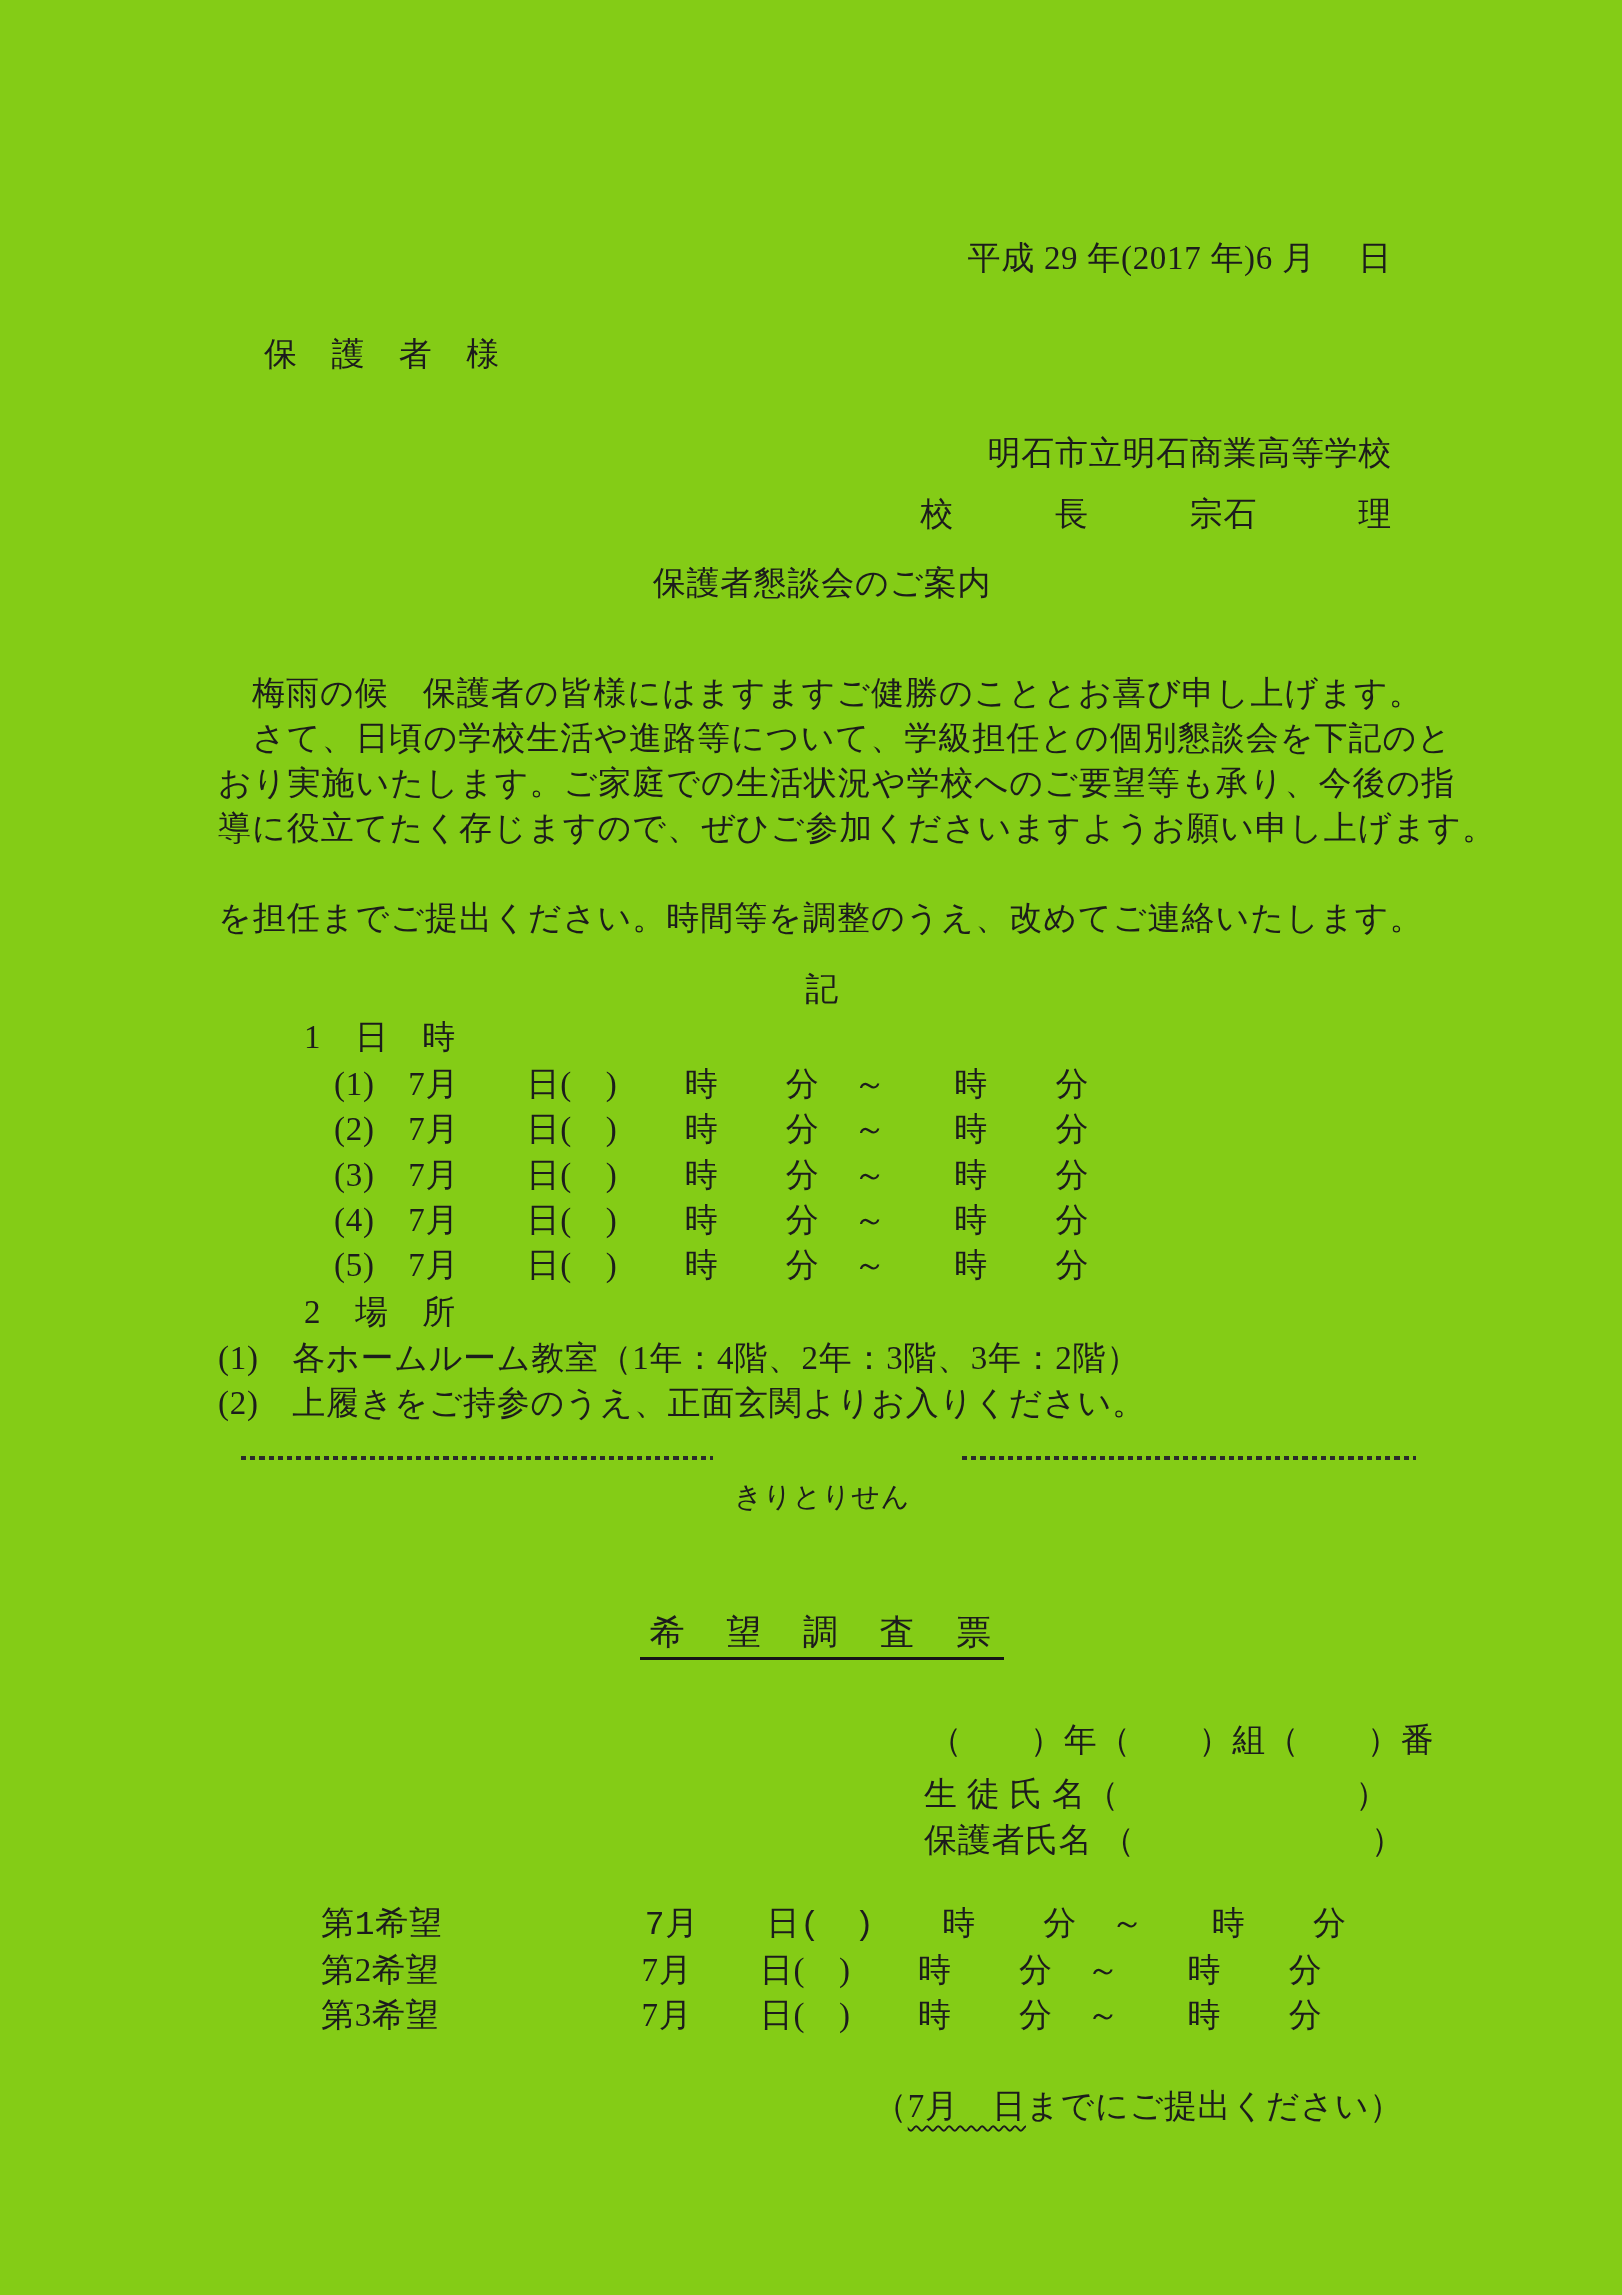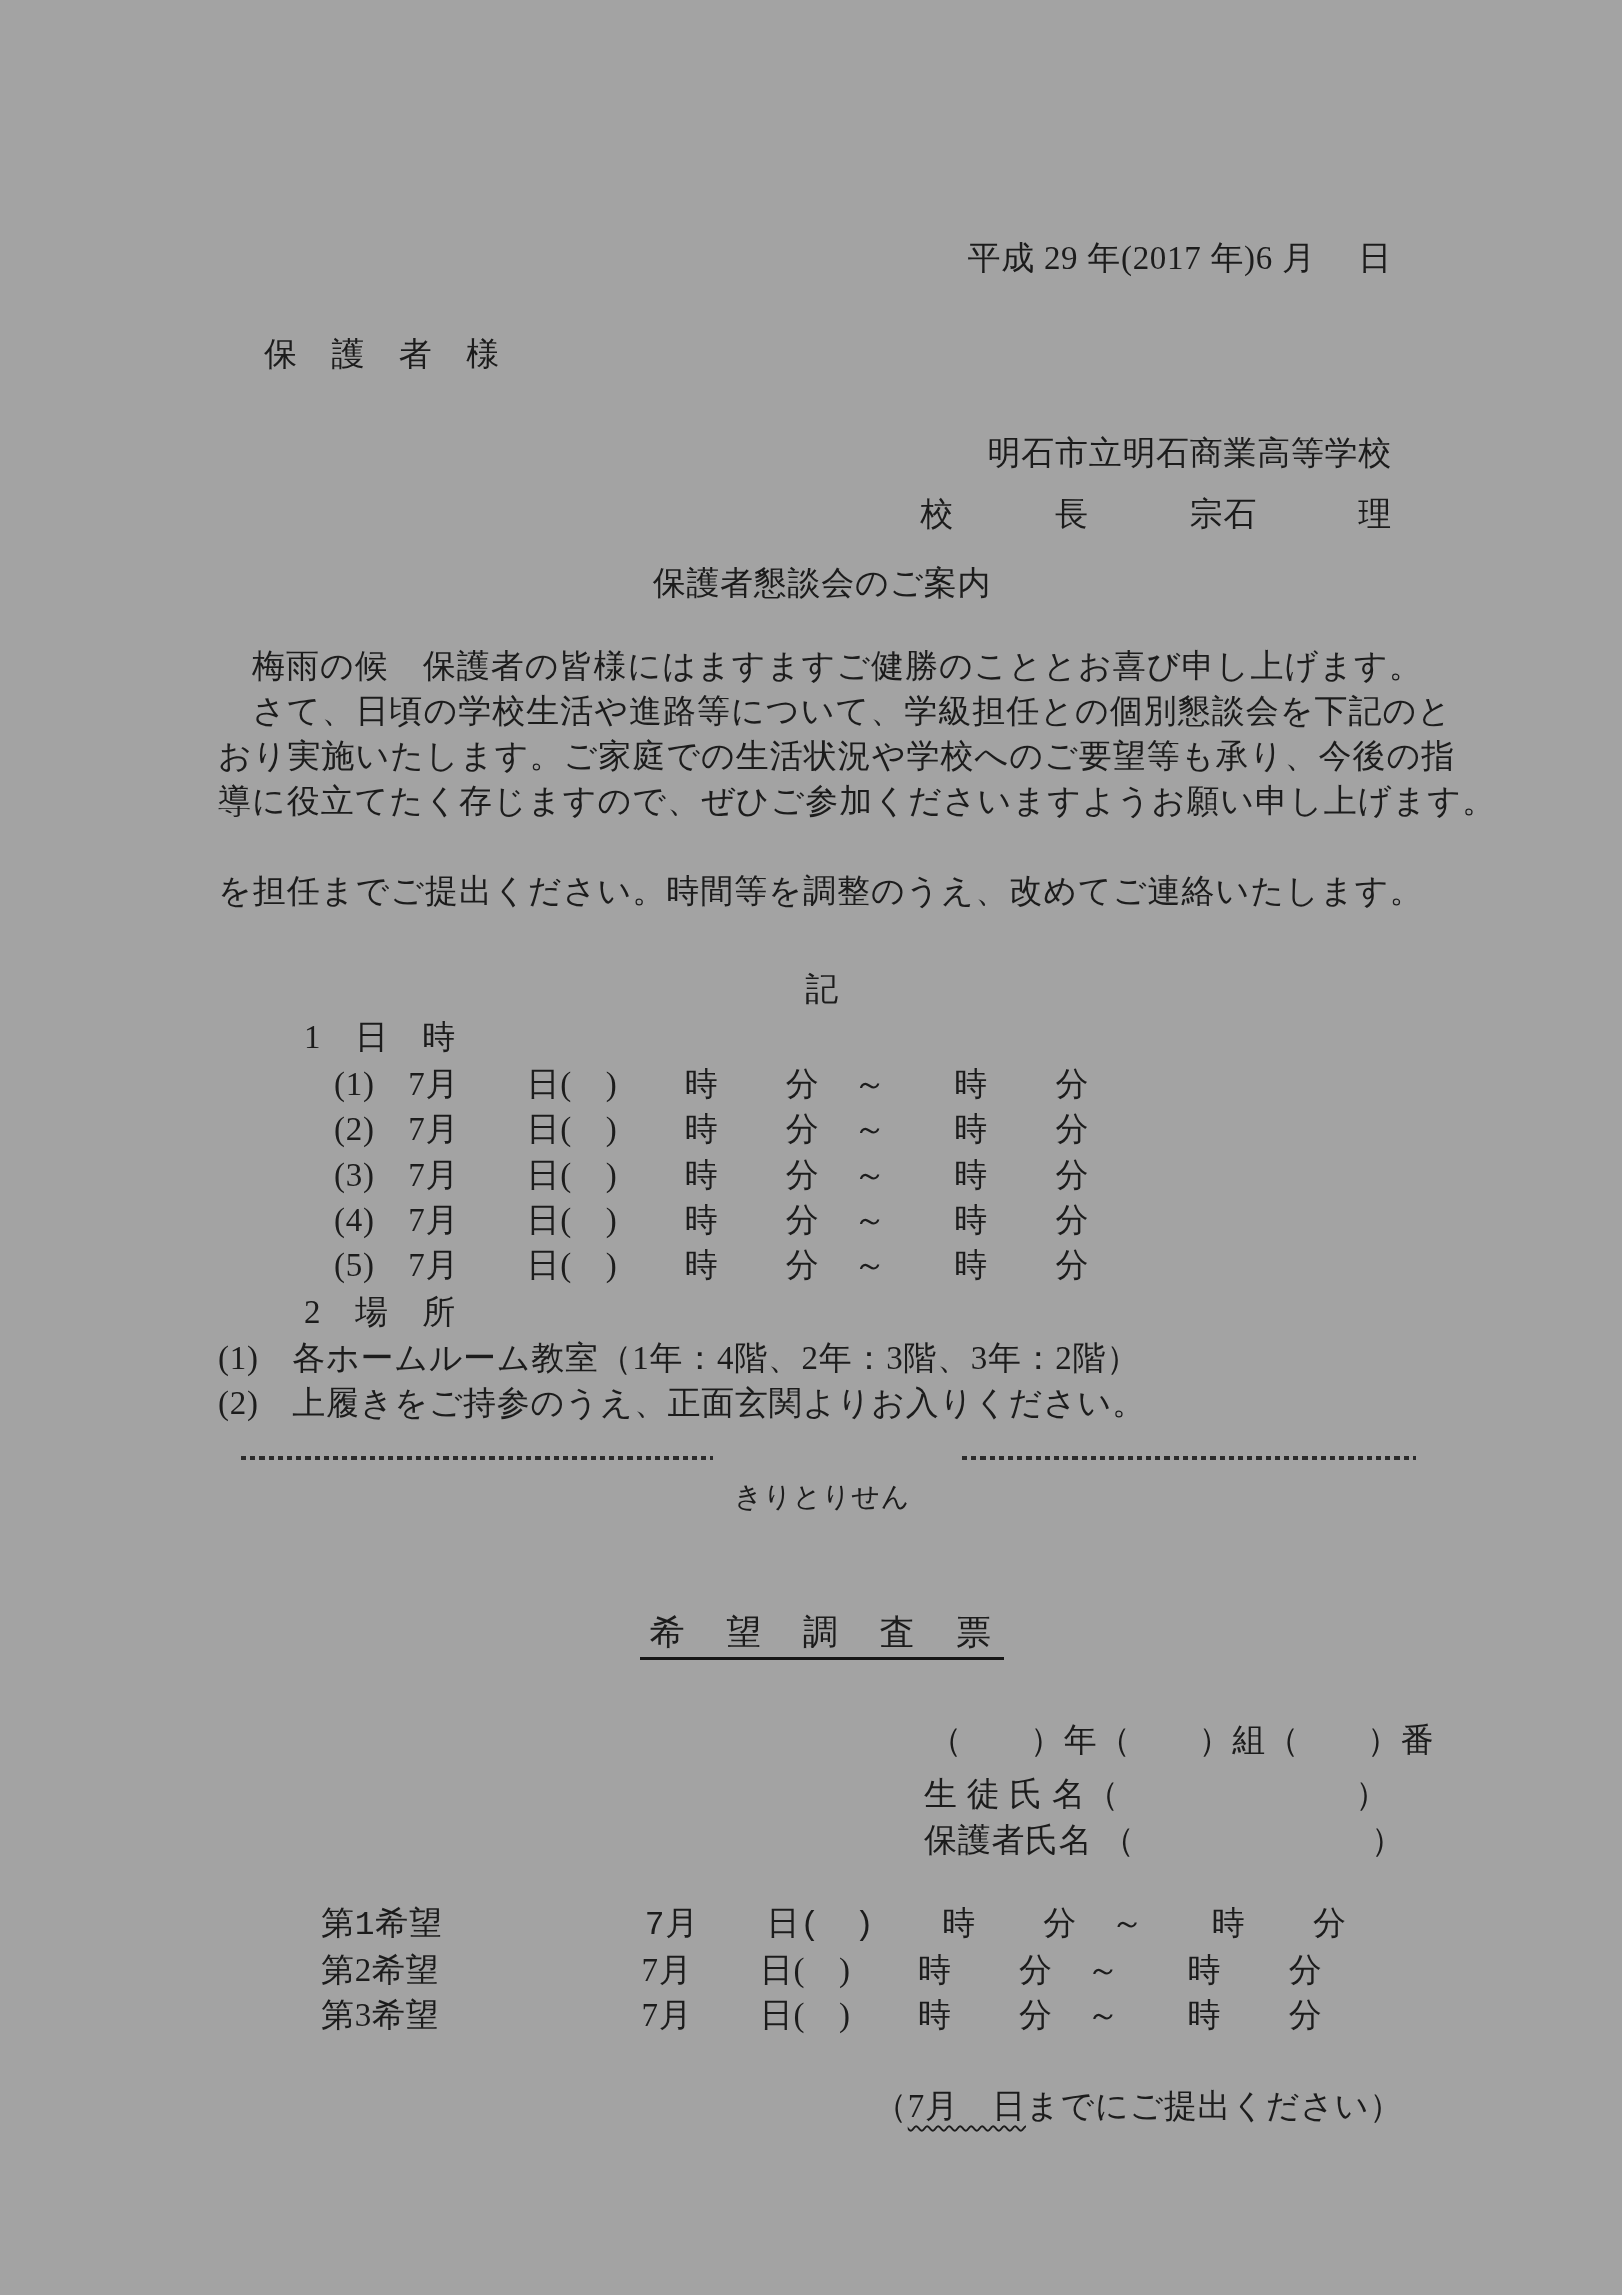--- a/index.html
+++ b/index.html
@@ -1,31 +1,31 @@
 <!DOCTYPE html>
 <html style="font-size:10.5px"><head>
 <meta charset="utf-8">
 <style>
   html,body{margin:0;padding:0;background:#e8e8e8;}
   .page{
     position:relative;
     width:1622px;height:2295px;
-    background:#a3a3a3;
+    background:#84cc16;
     font-family:"Liberation Serif","DejaVu Serif",serif;
     color:#1c1c1c;
     overflow:hidden;
   }
   .l{
     position:absolute;
     left:218px;right:196px;
     font-size:33px;line-height:38px;
     white-space:pre;
     letter-spacing:0.7px;
   }
-  .just{letter-spacing:1px;}
+  .just{letter-spacing:1px;margin-top:27px;}
   .right{text-align:right;padding-right:34px;}
   .center{text-align:center;}
   .sec{margin-left:86px;}
   .row{margin-left:116px;}
   .item{}
   .choice{margin-left:103px;}
   .wavy{
     text-decoration:underline;
     text-decoration-style:wavy;
     text-decoration-thickness:1.6px;

